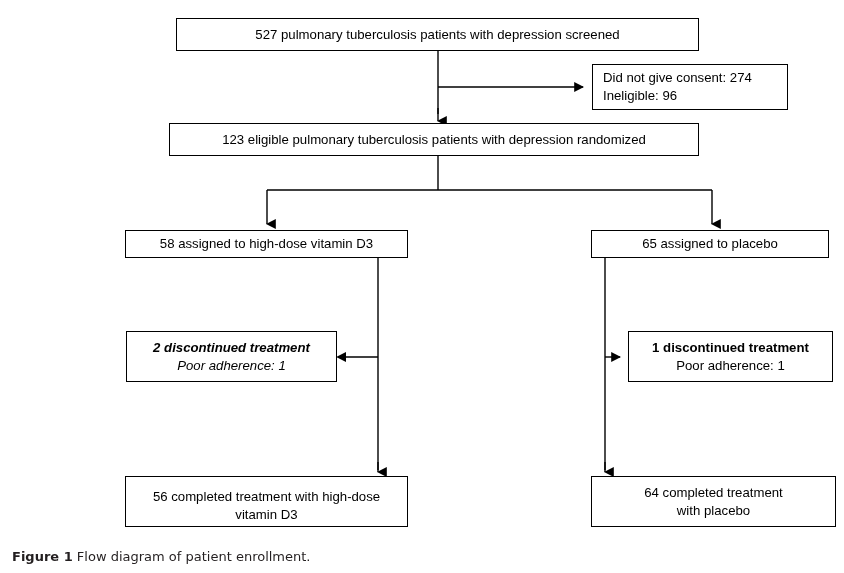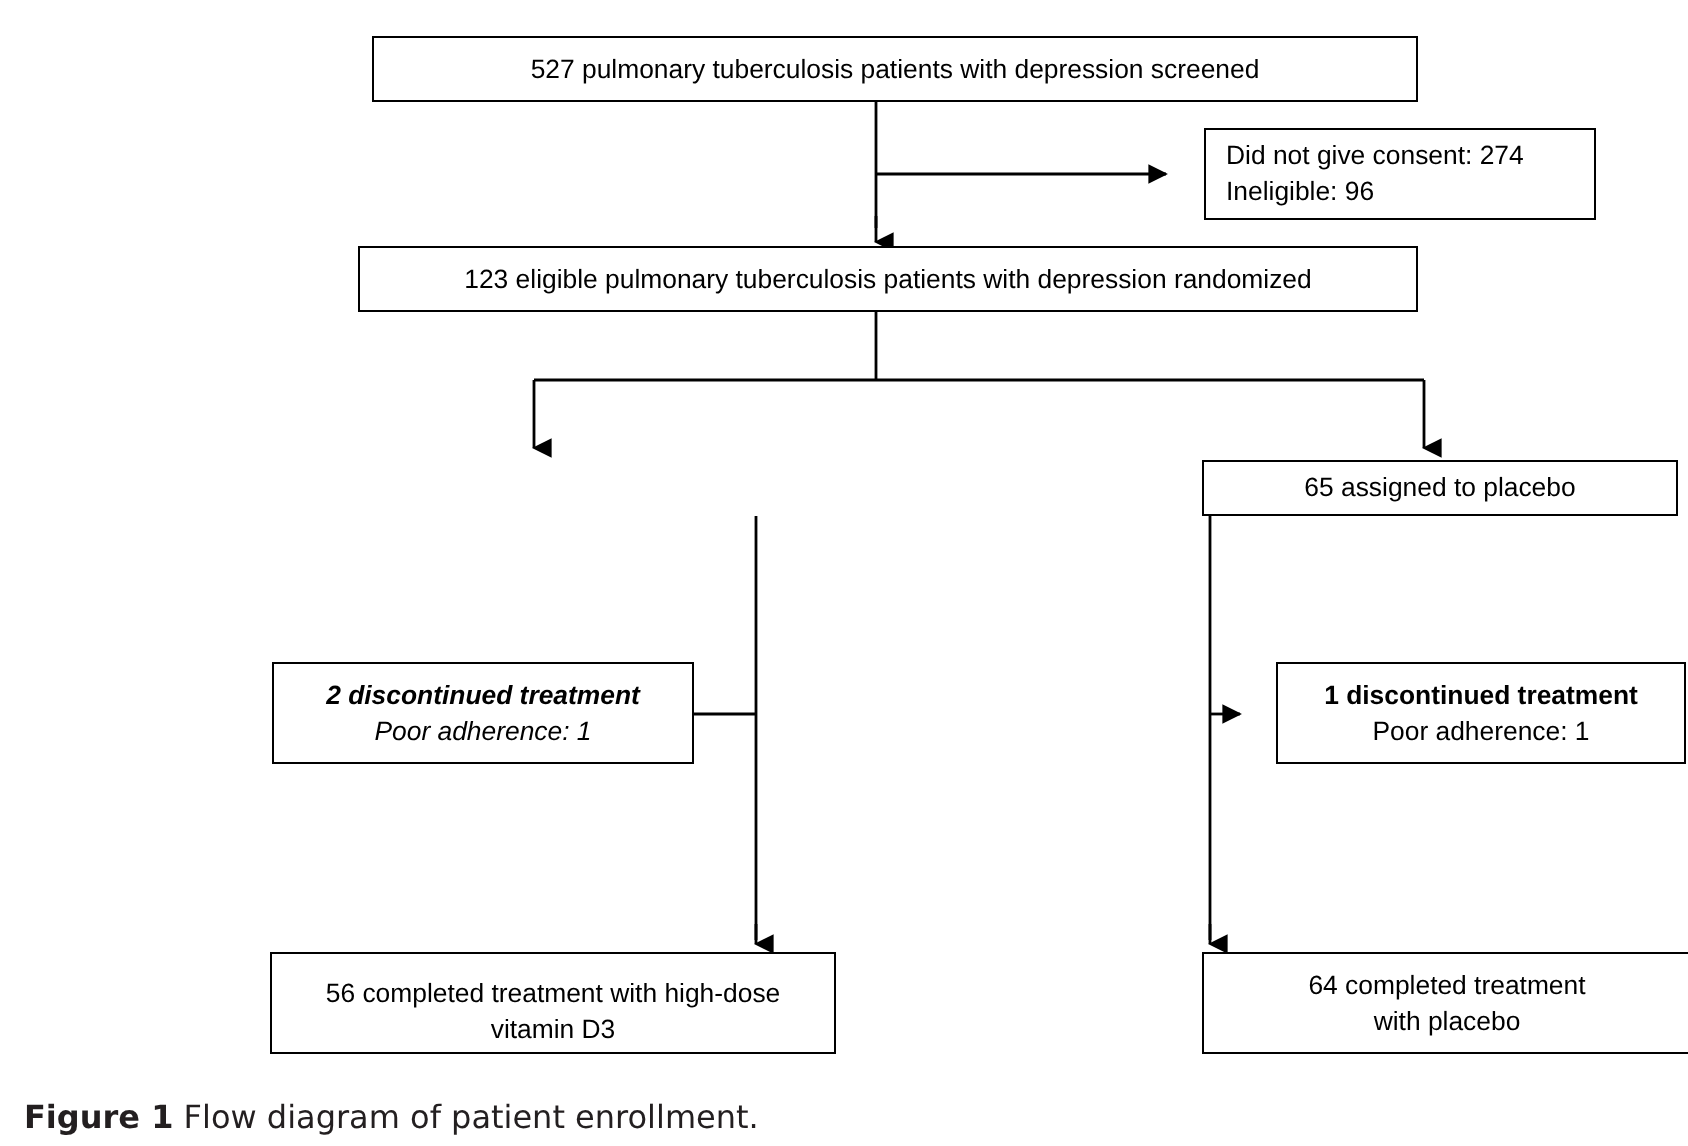--- a/index.html
+++ b/index.html
@@ -43,21 +43,20 @@
     background: #ffffff;
     display: flex;
     flex-direction: column;
     align-items: center;
     justify-content: center;
     text-align: center;
     font-size: 13.2px;
     line-height: 1.35;
     color: #000000;
     padding: 2px 8px;
-    margin-left: 10px;
   }
   .node.left-align {
     align-items: flex-start;
     text-align: left;
     padding-left: 10px;
   }
   .node .line {
     display: block;
     white-space: nowrap;
   }
@@ -75,21 +74,21 @@
   #node-disc-placebo  { left: 628px; top: 331px; width: 205px; height: 51px; text-align: center; }
   #node-comp-vitd     { left: 125px; top: 476px; width: 283px; height: 51px; justify-content: flex-end; }
   #node-comp-placebo  { left: 591px; top: 476px; width: 245px; height: 51px; align-items: center; }
 
   
   #figure-caption {
     position: absolute;
     left: 12px;
     top: 549px;
     font-family: "DejaVu Sans", sans-serif;
-    font-size: 16px;
+    font-size: 13px;
     color: #231f20;
     white-space: nowrap;
   }
   #figure-caption .cap-label {
     font-weight: bold;
   }
 </style>
 </head>
 <body>
 
@@ -136,20 +135,23 @@
 
   <div class="node left-align" id="node-excluded">
     <span class="line">Did not give consent: 274</span>
     <span class="line">Ineligible: 96</span>
   </div>
 
   <div class="node" id="node-randomized">
     <span class="line">123 eligible pulmonary tuberculosis patients with depression randomized</span>
   </div>
 
+  <div class="node" id="node-alloc-vitd">
+    <span class="line">58 assigned to high-dose vitamin D3</span>
+  </div>
 
   <div class="node" id="node-alloc-placebo">
     <span class="line">65 assigned to placebo</span>
   </div>
 
   <div class="node" id="node-disc-vitd">
     <span class="line bold">2 discontinued treatment</span>
     <span class="line">Poor adherence: 1</span>
   </div>
 

